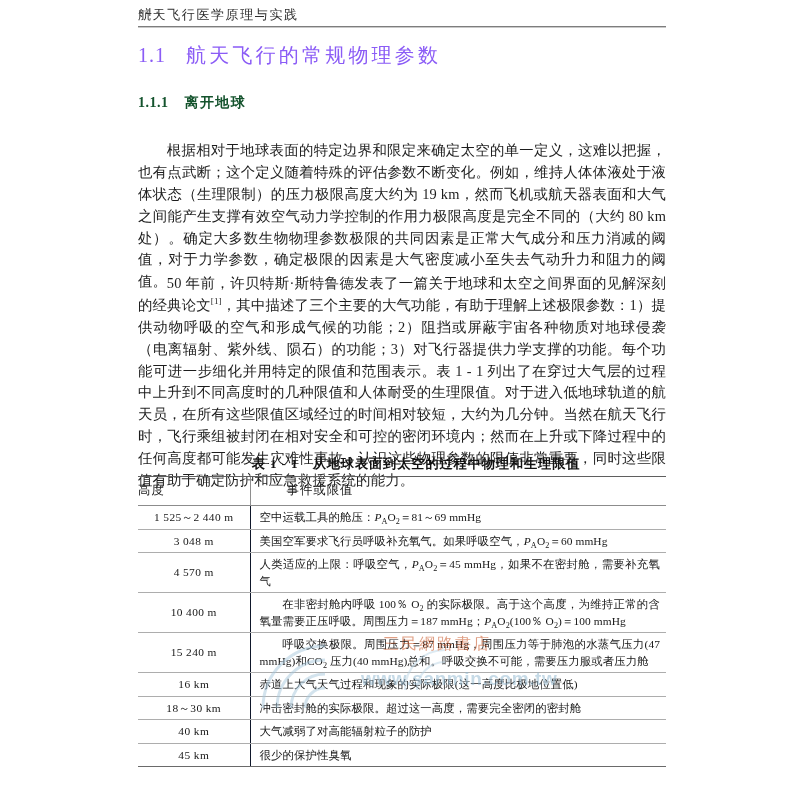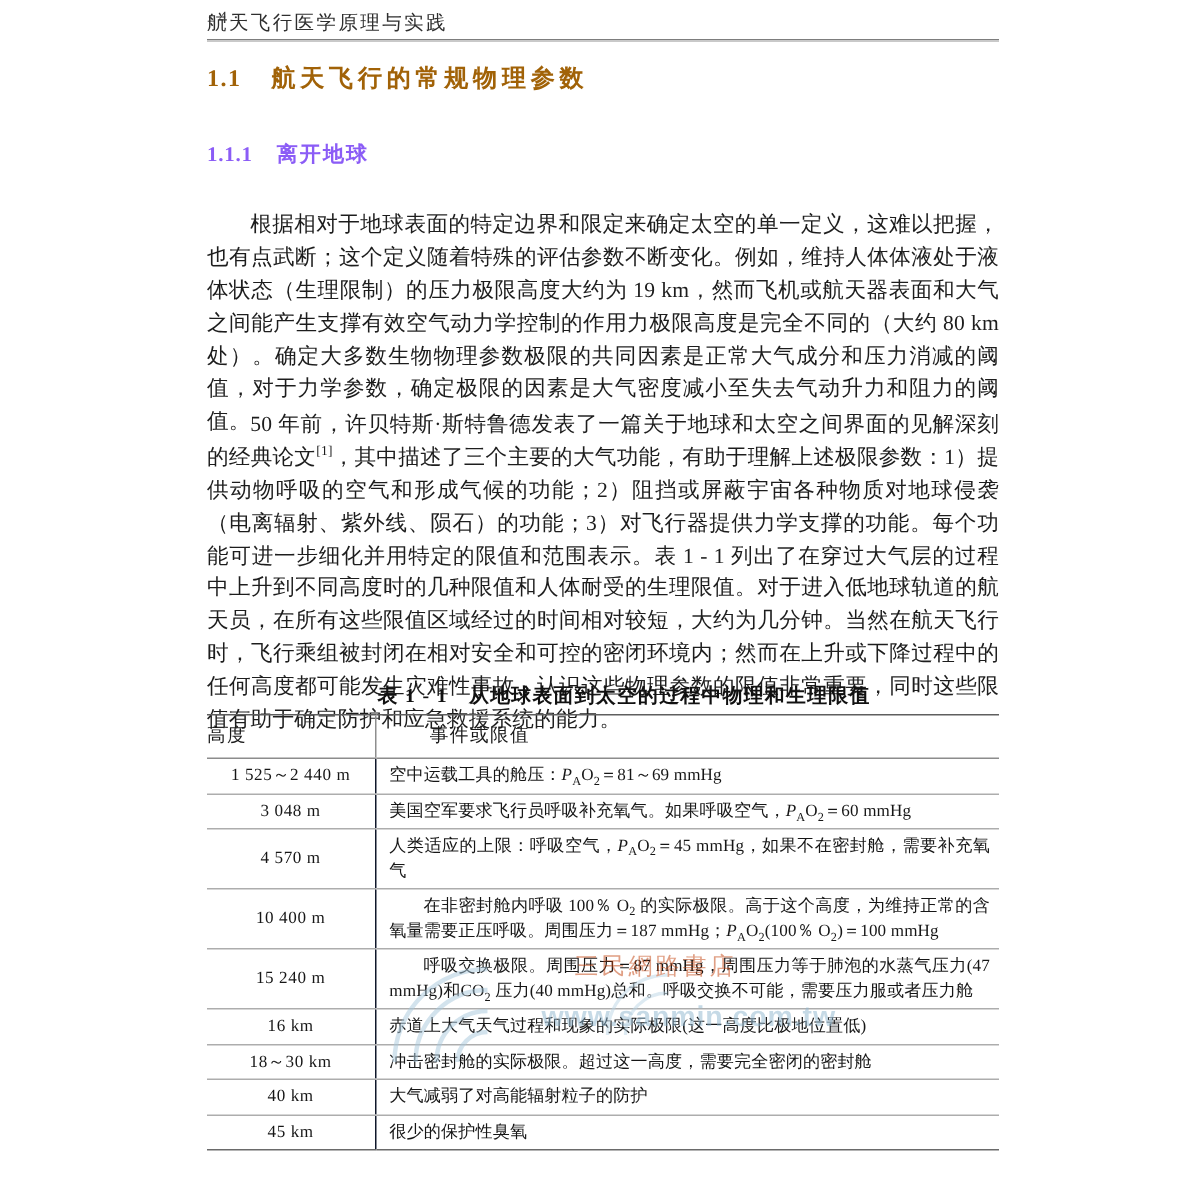--- a/index.html
+++ b/index.html
@@ -57,38 +57,37 @@
     width: 528px;
     height: 2px;
     background: linear-gradient(to bottom, #7d7d7d 0 1px, #c9c9c9 1px 2px);
   }
 
   
   .h1 {
     position: absolute;
     left: 138px;
     top: 42px;
-    font-size: 16px;
-    color: #a16207;
+    font-size: 20px;
+    color: #8b5cf6;
     letter-spacing: 3.2px;
     white-space: nowrap;
     font-family: "Liberation Serif", serif;
-    font-weight: bold;
   }
   .h1 .num {
     letter-spacing: 1px;
     margin-right: 20px;
   }
   .h2 {
     position: absolute;
     left: 138px;
     top: 94px;
     font-size: 14px;
     font-weight: bold;
-    color: #8b5cf6;
+    color: #14532d;
     letter-spacing: 1.4px;
     white-space: nowrap;
   }
   .h2 .num {
     letter-spacing: 0.5px;
     margin-right: 16px;
   }
 
   
   .para {

